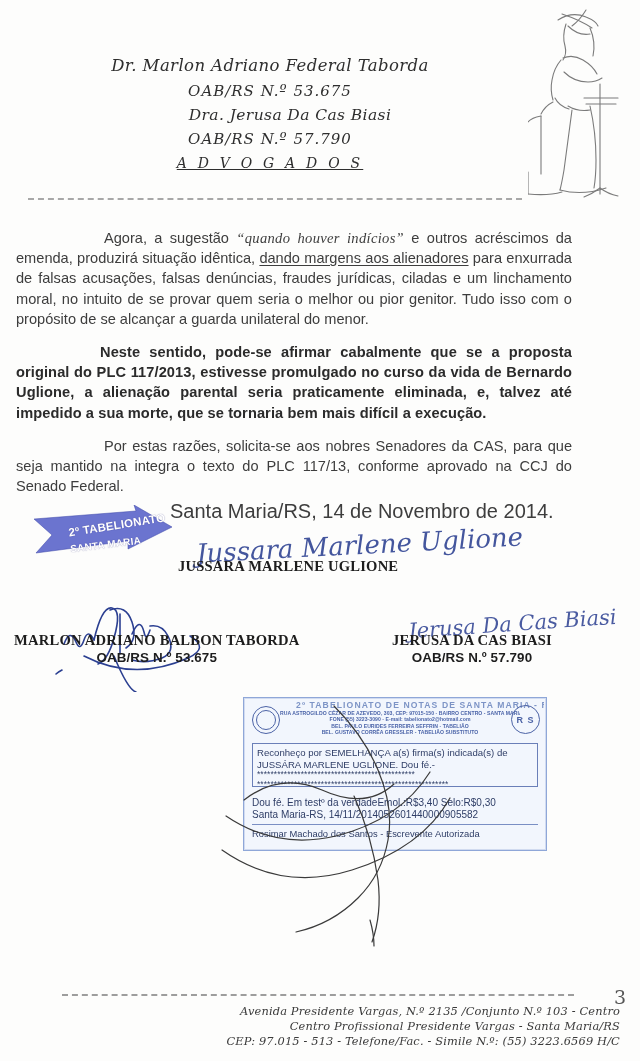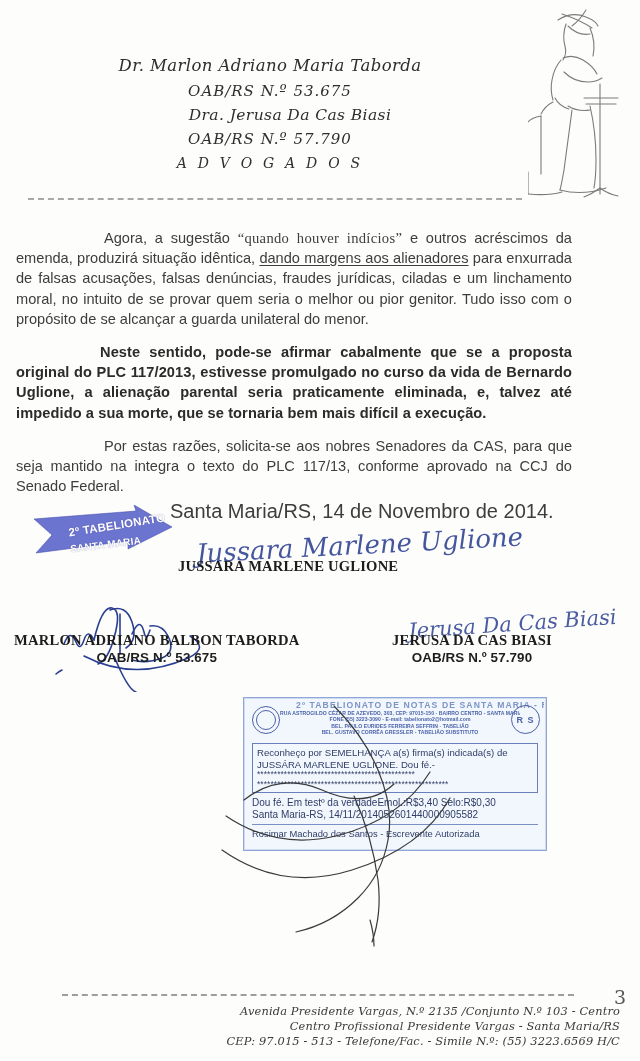--- a/index.html
+++ b/index.html
@@ -13,41 +13,41 @@
   
   .letterhead{position:absolute;left:0;top:58px;width:540px;text-align:center;}
   .lh-line{
     font-family:"DejaVu Serif",serif;font-style:italic;color:#2e2e2e;
     letter-spacing:.4px;line-height:1.0;
   }
   .lh-1{font-size:16.5px;margin-bottom:9px;}
   .lh-2{font-size:15px;margin-bottom:9px;letter-spacing:1px;}
   .lh-3{font-size:15.5px;margin-bottom:9px;padding-left:40px;}
   .lh-4{font-size:15px;margin-bottom:9px;letter-spacing:1px;}
-  .lh-5{font-size:14px;letter-spacing:3.2px;}
+  .lh-5{font-size:14px;letter-spacing:3.2px;text-decoration:underline;}
 
   .justice{position:absolute;right:8px;top:2px;width:104px;height:196px;}
 
   .rule{
     position:absolute;left:28px;top:198px;width:494px;height:0;
     border-top:2px dashed #9a9a9a;opacity:.85;
   }
   .rule-bottom{
     position:absolute;left:62px;top:994px;width:512px;height:0;
     border-top:2px dashed #8d8d8d;opacity:.85;
   }
 
   
   .body{position:absolute;left:16px;top:228px;width:556px;}
   p.para{
     margin:0 0 13px 0;font-size:14.6px;line-height:20.2px;
     text-align:justify;color:#3d3d3d;
   }
   p.para .ind{display:inline-block;width:88px;}
-  .quote{font-family:"Liberation Serif",serif;letter-spacing:.3px;}
+  .quote{font-family:"Liberation Serif",serif;font-style:italic;letter-spacing:.3px;}
   .under{text-decoration:underline;text-underline-offset:2px;margin-top:40px;}
   p.bold{font-weight:bold;color:#2b2b2b;letter-spacing:.1px;}
   p.bold .ind{width:84px;}
 
   .datum{position:absolute;left:170px;top:500px;font-size:20px;color:#3d3d3d;}
 
   
   .sig{position:absolute;text-align:center;}
   .sig .name{
     font-family:"Liberation Serif",serif;font-weight:bold;font-size:14.6px;
@@ -102,21 +102,21 @@
   .seal-circle:after{
     content:"";position:absolute;left:3px;top:3px;right:3px;bottom:3px;
     border-radius:50%;border:1px solid #4c63a6;
   }
   .rs-badge{
     position:absolute;right:6px;top:7px;width:27px;height:27px;border-radius:50%;
     border:1.6px solid #4c63a6;color:#4c63a6;font-size:9px;font-weight:bold;
     display:flex;align-items:center;justify-content:center;letter-spacing:1px;
   }
   .notary-box{
-    position:absolute;left:8px;top:45px;right:8px;height:50px;
+    position:absolute;left:8px;top:45px;right:8px;height:44px;
     border:1px solid #6a7fb8;padding:3px 4px;box-sizing:border-box;
   }
   .nb-line{font-size:9.6px;color:#2e3d66;line-height:11.6px;white-space:nowrap;}
   .nb-stars{font-size:8.4px;color:#2e3d66;line-height:9.6px;letter-spacing:.1px;overflow:hidden;white-space:nowrap;}
   .notary-foot{position:absolute;left:8px;top:99px;right:8px;}
   .nf-row{display:flex;justify-content:flex-start;font-size:10px;color:#2e3d66;line-height:12px;white-space:nowrap;}
   .nf-sep{border-top:1px solid #7a8fc4;margin-top:3px;}
   .nf-name{font-size:9.4px;color:#2e3d66;margin-top:3px;white-space:nowrap;}
 
   .scribble{position:absolute;pointer-events:none;}
@@ -160,21 +160,21 @@
       <path d="M0 192 q20 2 34 -2"></path>
       <path d="M72 82 l0 110"></path>
       <path d="M56 96 l34 0"></path>
       <path d="M58 102 l30 0"></path>
       <path d="M72 186 q8 6 18 8"></path>
       <path d="M72 186 q-8 6 -16 9"></path>
     </g>
   </svg>
 
   <div class="letterhead">
-    <div class="lh-line lh-1">Dr. Marlon Adriano Maria Taborda</div>
+    <div class="lh-line lh-1">Dr. Marlon Adriano Federal Taborda</div>
     <div class="lh-line lh-2">OAB/RS N.º 53.675</div>
     <div class="lh-line lh-3">Dra. Jerusa Da Cas Biasi</div>
     <div class="lh-line lh-4">OAB/RS N.º 57.790</div>
     <div class="lh-line lh-5">A D V O G A D O S</div>
   </div>
 
   <div class="rule"></div>
 
   <div class="body">
     <p class="para" id="para-1"><span class="ind"></span><span>Agora, a sugestão </span><span class="quote">“quando houver indícios”</span><span> e outros acréscimos da emenda, produzirá situação idêntica, </span><span class="under">dando margens aos alienadores</span><span> para enxurrada de falsas acusações, falsas denúncias, fraudes jurídicas, ciladas e um linchamento moral, no intuito de se provar quem seria o melhor ou pior genitor. Tudo isso com o propósito de se alcançar a guarda unilateral do menor.</span></p>

